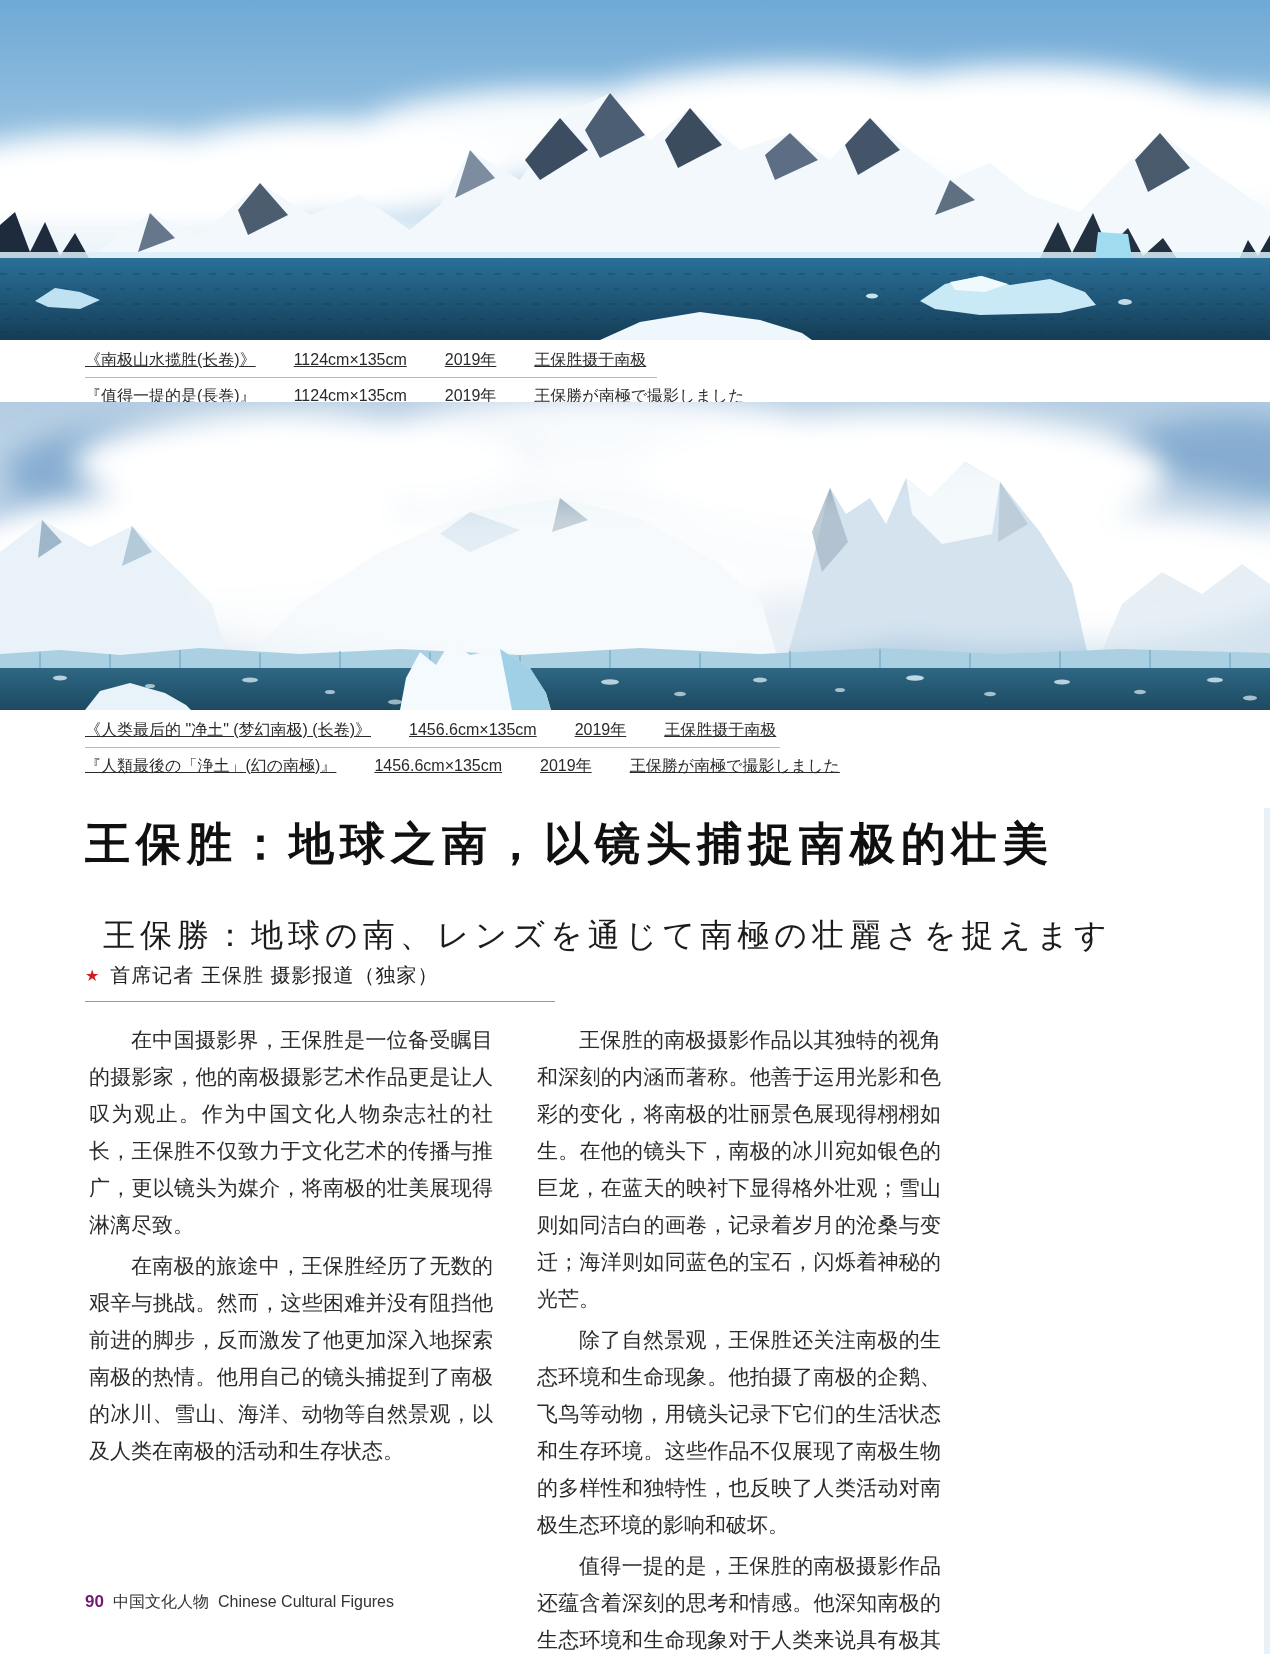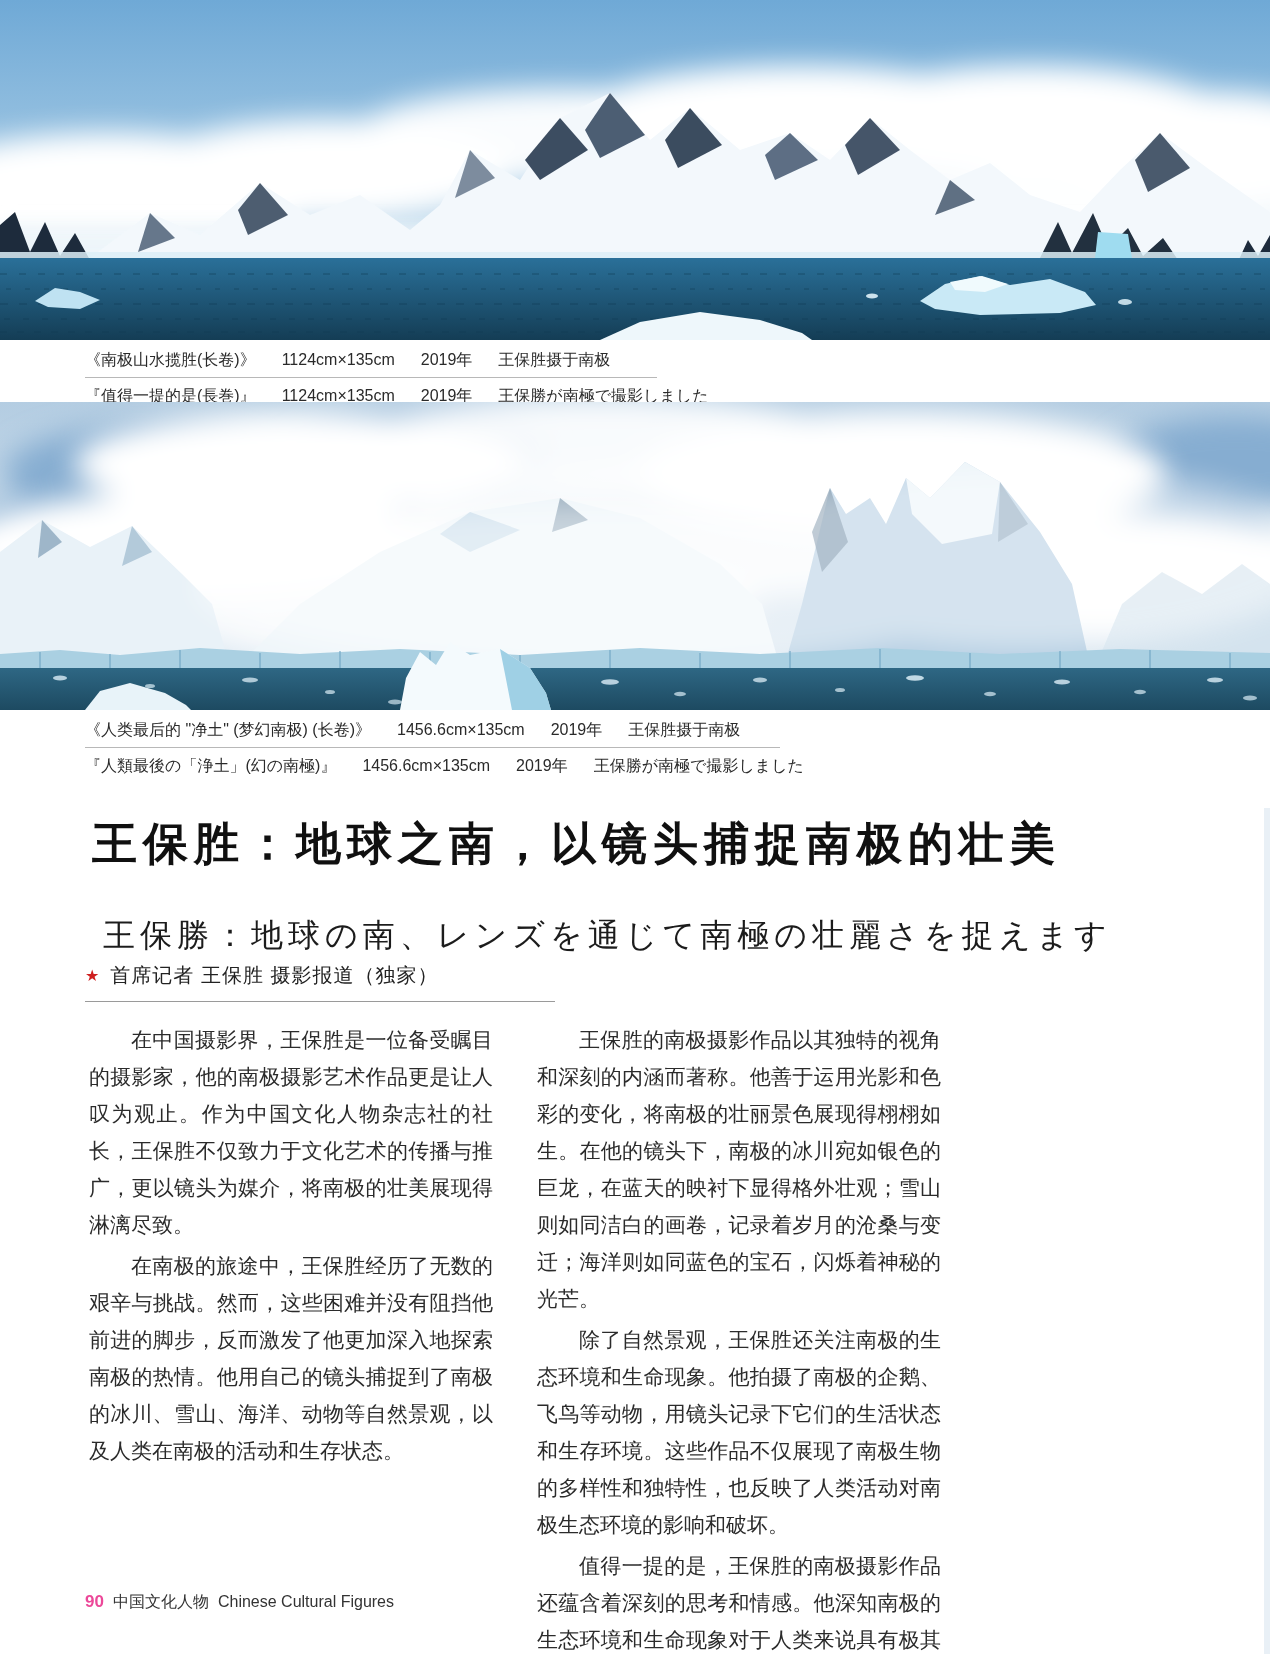--- a/index.html
+++ b/index.html
@@ -8,27 +8,27 @@
     font-family:"Liberation Sans","DejaVu Sans",sans-serif;
   }
   .photo{position:absolute;left:0;width:1270px;overflow:hidden;}
   .photo svg{display:block;width:100%;height:100%;}
   #photo1{top:0;height:340px;}
   #photo2{top:402px;height:308px;}
 
   .caption{position:absolute;left:85px;color:#2a2a2a;font-size:16px;line-height:21px;}
   #caption1{top:349px;}
   #caption2{top:719px;}
-  .cap-line{display:flex;gap:26px;white-space:nowrap;}
+  .cap-line{display:flex;gap:38px;white-space:nowrap;text-decoration:underline;}
   .cap-rule{height:1px;background:#b8b8b8;margin:7px 0 7px 0;}
   #caption1 .cap-rule{width:572px;}
   #caption2 .cap-rule{width:695px;}
 
   #headline-cn{
-    position:absolute;left:92px;top:814px;width:1100px;
+    position:absolute;left:85px;top:814px;width:1100px;
     font-family:"Liberation Serif","DejaVu Serif",serif;
     font-size:45px;font-weight:700;letter-spacing:6px;color:#101010;white-space:nowrap;
   }
   #headline-jp{
     position:absolute;left:85px;top:896px;width:1140px;
     font-family:"Liberation Serif","DejaVu Serif",serif;
     font-size:32px;font-weight:400;letter-spacing:5px;color:#1c1c1c;white-space:nowrap;
   }
   #byline{position:absolute;left:85px;top:962px;display:flex;align-items:center;gap:11px;}
   #byline .star{color:#ce2020;font-size:16px;line-height:16px;}
@@ -38,21 +38,21 @@
   .col{
     position:absolute;top:1018px;width:412px;
     font-family:"Liberation Serif","DejaVu Serif",serif;
     font-size:21px;line-height:37px;color:#2b2b2b;text-align:justify;
   }
   #col-left{left:85px;}
   #col-right{left:533px;}
   .col p{margin:4px;text-indent:2em;}
 
   #footer{position:absolute;left:85px;top:1592px;display:flex;align-items:baseline;gap:9px;color:#333;}
-  #footer .pageno{font-size:17px;font-weight:700;color:#ec4899;}
+  #footer .pageno{font-size:17px;font-weight:700;color:#701a75;}
   #footer .mag-cn{font-size:16px;}
   #footer .mag-en{font-size:16px;text-align:center;}
 
   #edge-strip{position:absolute;right:0;top:808px;width:6px;height:846px;background:#e9f0f6;}
 </style>
 </head>
 <body>
 
 <div id="page">
 

